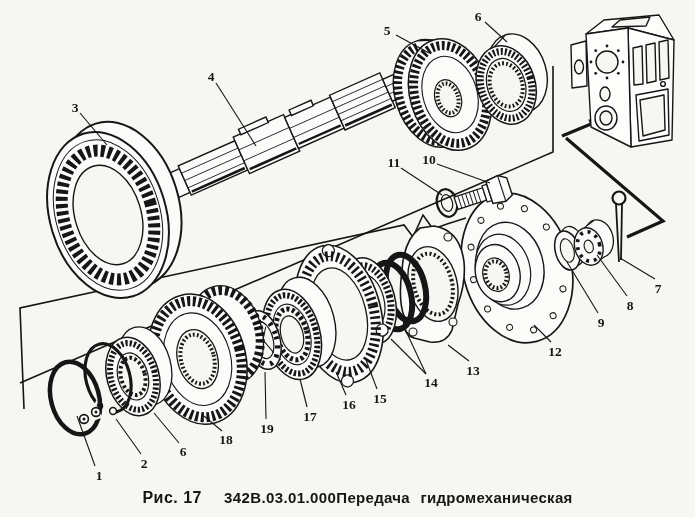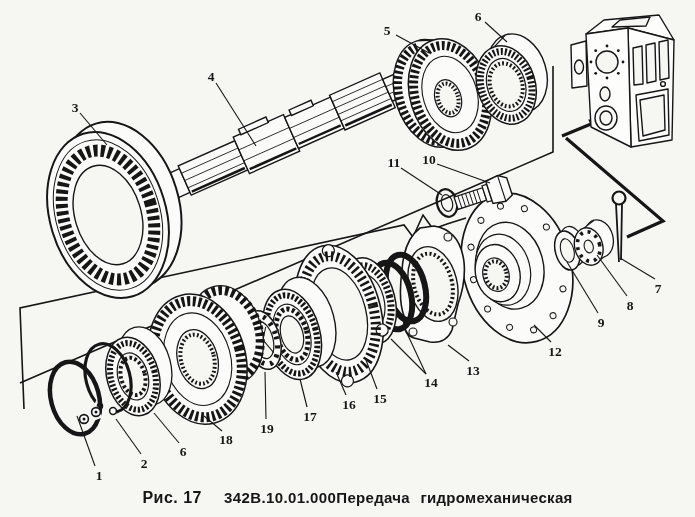--- a/index.html
+++ b/index.html
@@ -299,16 +299,16 @@
         <text x="211" y="80.7">4</text>
         <line x1="396" y1="35" x2="429" y2="53"></line>
         <text x="387" y="34.7">5</text>
         <line x1="485" y1="22" x2="507" y2="42"></line>
         <text x="478" y="20.7">6</text>
       </g>
 </svg>
 
 <div class="caption">
   <span class="fig">Рис. 17</span>
-  <span class="num">342В.10.01.000</span>
+  <span class="num">342В.03.01.000</span>
   <span class="ttl">Передача гидромеханическая</span>
 </div>
 </div>
 
 </body></html>

